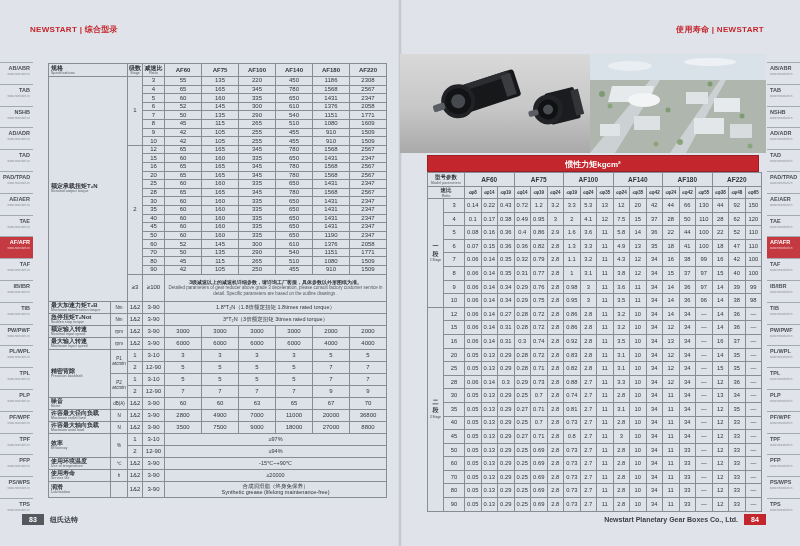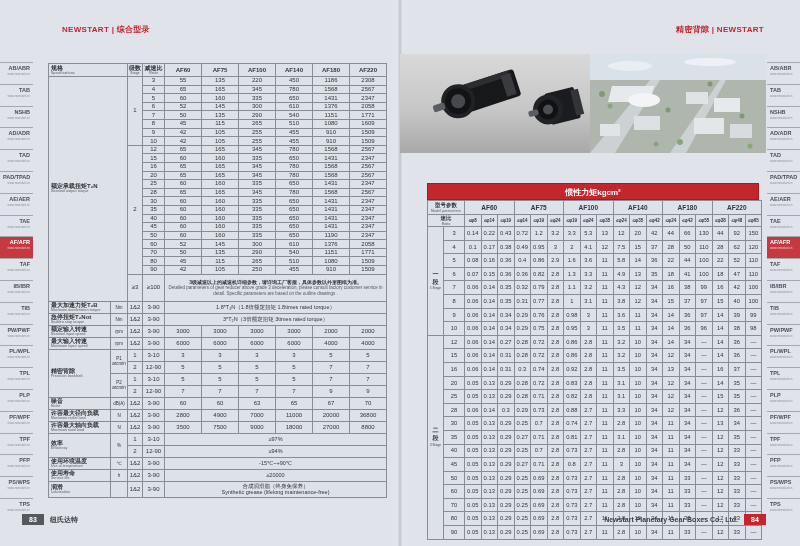--- a/index.html
+++ b/index.html
@@ -2,21 +2,21 @@
 <html><head>
 <meta charset="utf-8">
 <style>
   html,body{margin:0;padding:0;}
   body{width:800px;height:546px;position:relative;background:#e0e4ea;
        font-family:"Liberation Sans","DejaVu Sans",sans-serif;color:#33363b;overflow:hidden;}
   .gutter{position:absolute;left:398px;top:0;width:4px;height:546px;
           background:linear-gradient(90deg,rgba(120,128,140,0),rgba(120,128,140,.35),rgba(120,128,140,0));}
   
   .pg-header{position:absolute;top:24px;font-size:8px;font-weight:bold;color:#c4262d;letter-spacing:.3px;}
-  #hdr-left{left:30px;margin-left:32px;}
+  #hdr-left{left:30px;}
   #hdr-right{right:36px;text-align:right;}
   .pg-footer{position:absolute;top:514px;font-size:7px;font-weight:bold;color:#3c4046;}
   #ftr-left{left:22px;display:flex;align-items:center;gap:6px;}
   #ftr-right{right:34px;display:flex;align-items:center;gap:6px;}
   .pagebox{display:inline-block;min-width:18px;height:11px;line-height:11px;text-align:center;
            color:#fff;font-size:7px;font-weight:bold;padding:0 2px;}
   .pagebox.gray{background:#55585d;}
   .pagebox.red{background:#c4262d;}
   
   .sidebar{position:absolute;top:62px;width:33px;}
@@ -26,21 +26,21 @@
   #sb-left .sb-item{text-align:right;}
   #sb-right .sb-item{text-align:left;}
   .sb-label{font-size:5.5px;font-weight:bold;color:#4a4e54;line-height:7px;}
   .sb-url{font-size:3px;color:#8b9097;line-height:4px;}
   .sb-item.active{background:#c43a40;}
   .sb-item.active .sb-label{color:#fff;}
   .sb-item.active .sb-url{color:#f3c6c8;}
   
   .tblwrap{position:absolute;background:#d4d9e0;}
   #perf-wrap{left:48px;top:63px;width:338px;}
-  #inertia-wrap{left:427px;top:155px;width:332px;margin-top:28px;}
+  #inertia-wrap{left:427px;top:155px;width:332px;}
   .tbl-title{background:#c4262d;color:#fff;font-weight:bold;font-size:8px;height:17px;
              line-height:17px;text-align:center;border:1px solid #9a1e24;box-sizing:border-box;}
   table{border-collapse:collapse;table-layout:fixed;width:100%;}
   td,th{border:1px solid #878d96;background:#dde1e8;padding:0 1px;text-align:center;
         font-size:6px;font-weight:normal;line-height:1.15;overflow:hidden;box-sizing:border-box;}
   th{font-weight:bold;}
   
   #perf-table tr{height:8.6px;}
   #perf-table .hdr{height:13px;}
   #perf-table .zh{font-size:6px;font-weight:bold;display:block;}
@@ -69,21 +69,21 @@
   #band .grayzone{position:absolute;left:0;top:0;width:212px;height:99px;
         background:linear-gradient(180deg,#d9d9d9 0%,#c7c7c7 55%,#a9a9a9 100%);}
   #band svg{position:absolute;top:0;left:0;}
 </style>
 </head>
 <body>
 
 <div class="gutter"></div>
 
 <div id="hdr-left" class="pg-header">NEWSTART | 综合型录</div>
-<div id="hdr-right" class="pg-header">精密背隙 | NEWSTART</div>
+<div id="hdr-right" class="pg-header">使用寿命 | NEWSTART</div>
 
 <div id="sb-left" class="sidebar">
     <div class="sb-item">
       <div class="sb-label">AB/ABR</div>
       <div class="sb-url">www.newstart.cn</div>
     </div>
     <div class="sb-item">
       <div class="sb-label">TAB</div>
       <div class="sb-url">www.newstart.cn</div>
     </div>

